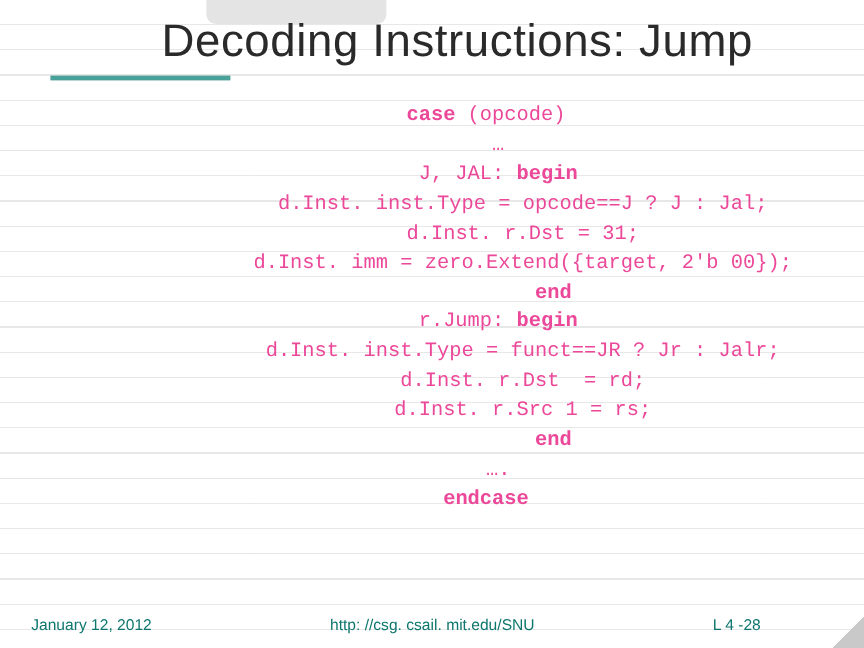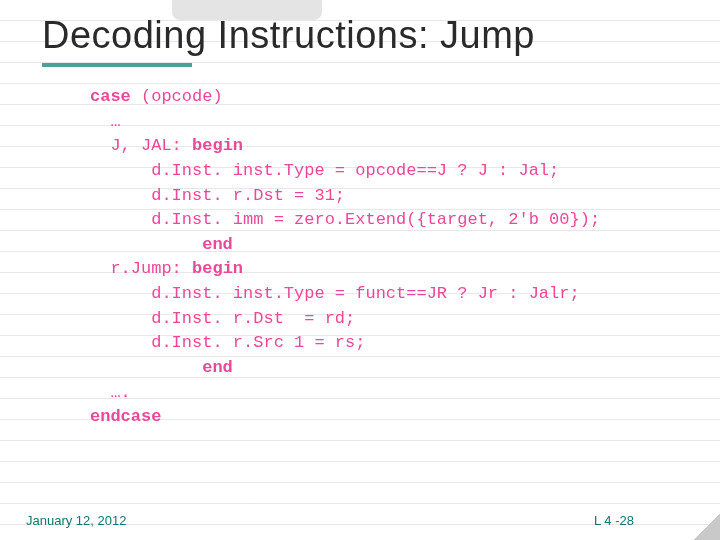--- a/index.html
+++ b/index.html
@@ -1,15 +1,15 @@
 <!DOCTYPE html>
 <html><head>
 <meta charset="utf-8">
 <style>
-  * { margin: 0; padding: 0; box-sizing: border-box; }
+  * { margin: 0; padding: 0; box-sizing: border-box; text-align: center; }
   body {
     width: 720px;
     height: 540px;
     background: #fff;
     font-family: Verdana, Geneva, sans-serif;
     color: #2a2a2a;
     position: relative;
     overflow: hidden;
   }
   .ruled {
@@ -101,16 +101,17 @@
 <span>      d.Inst. inst.Type = funct==JR ? Jr : Jalr;</span>
 <span>      d.Inst. r.Dst  = rd;</span>
 <span>      d.Inst. r.Src 1 = rs;</span>
 <span class="kw">           end</span>
 <span>  ….</span>
 <span class="kw">endcase</span></div>
 </div>
 
 <div class="footer">
   <span>January 12, 2012</span>
+  <span>http: //csg. csail. mit.edu/SNU</span>
   <span>L 4 -28</span>
 </div>
 
 <div class="corner"></div>
 
 </body></html>

